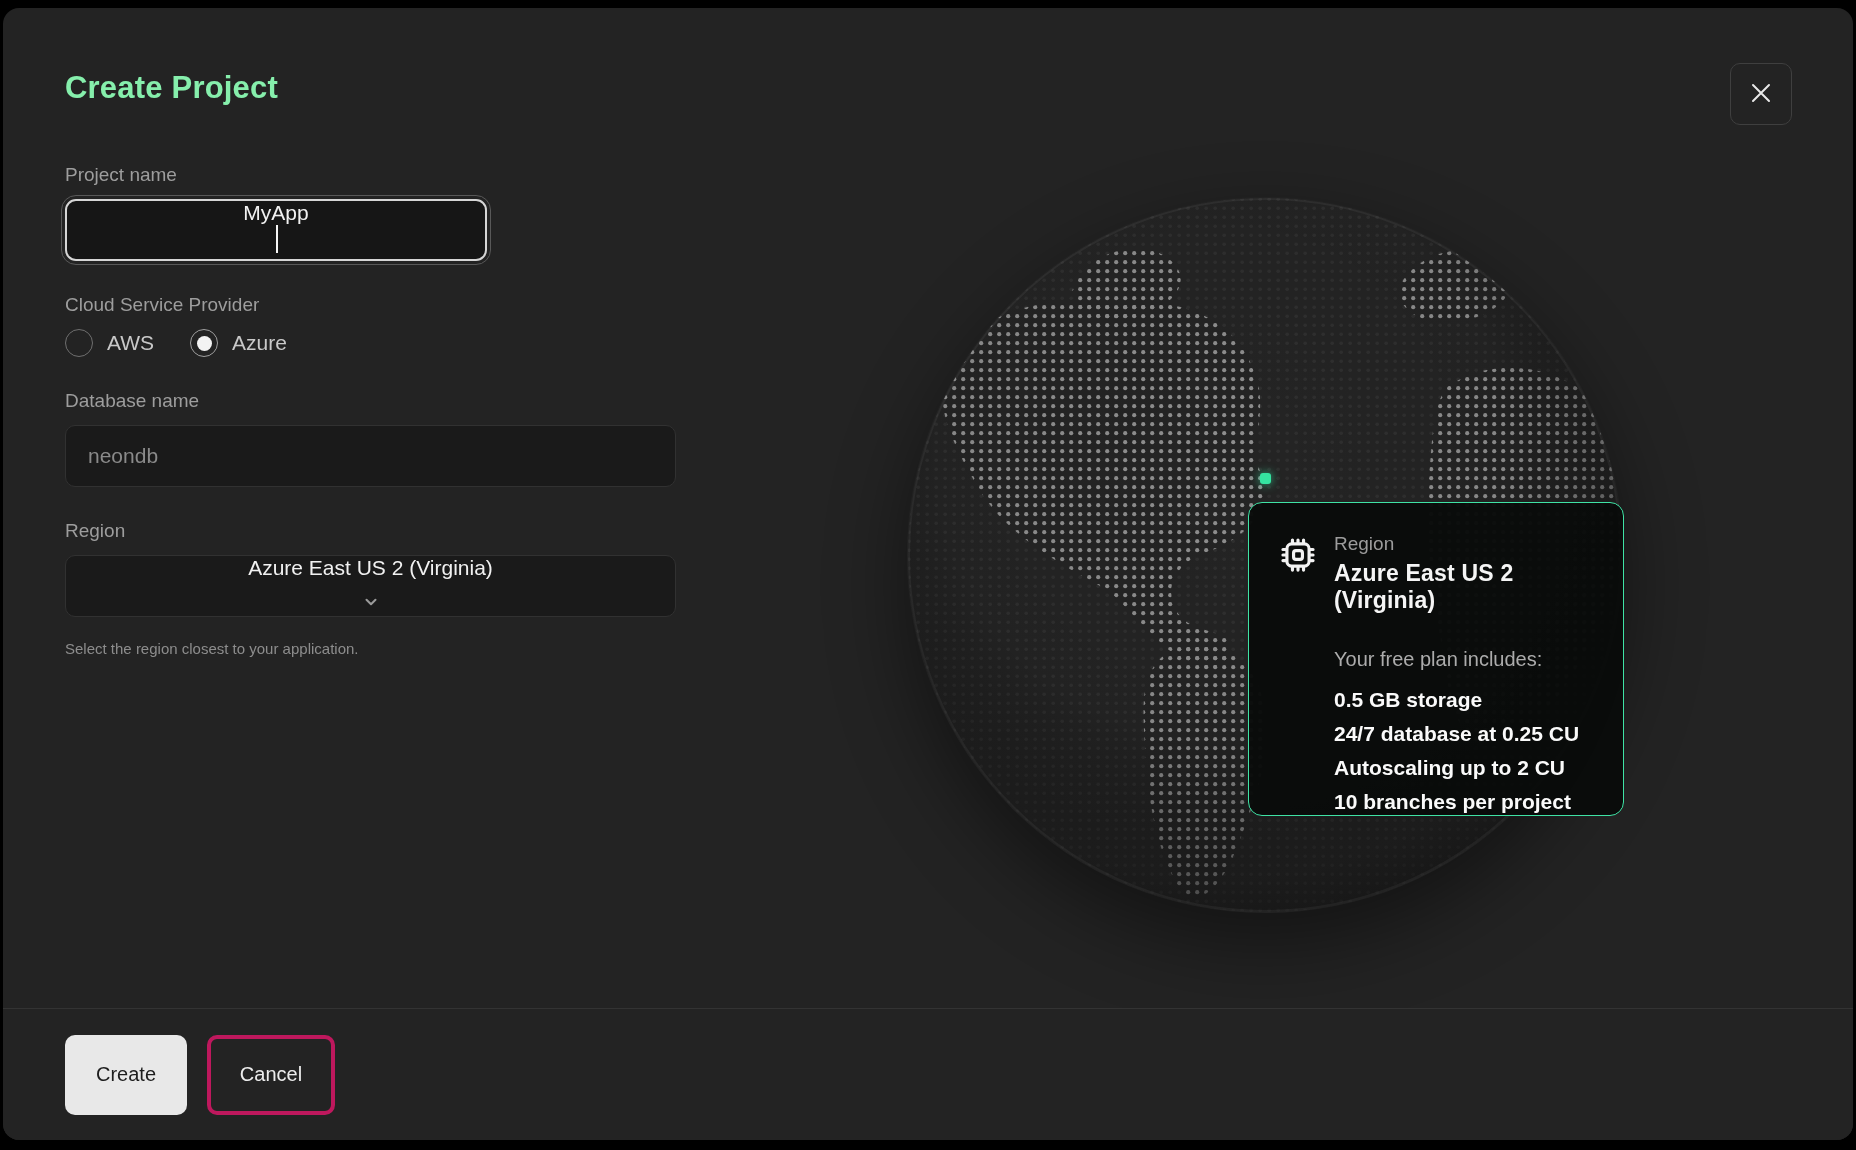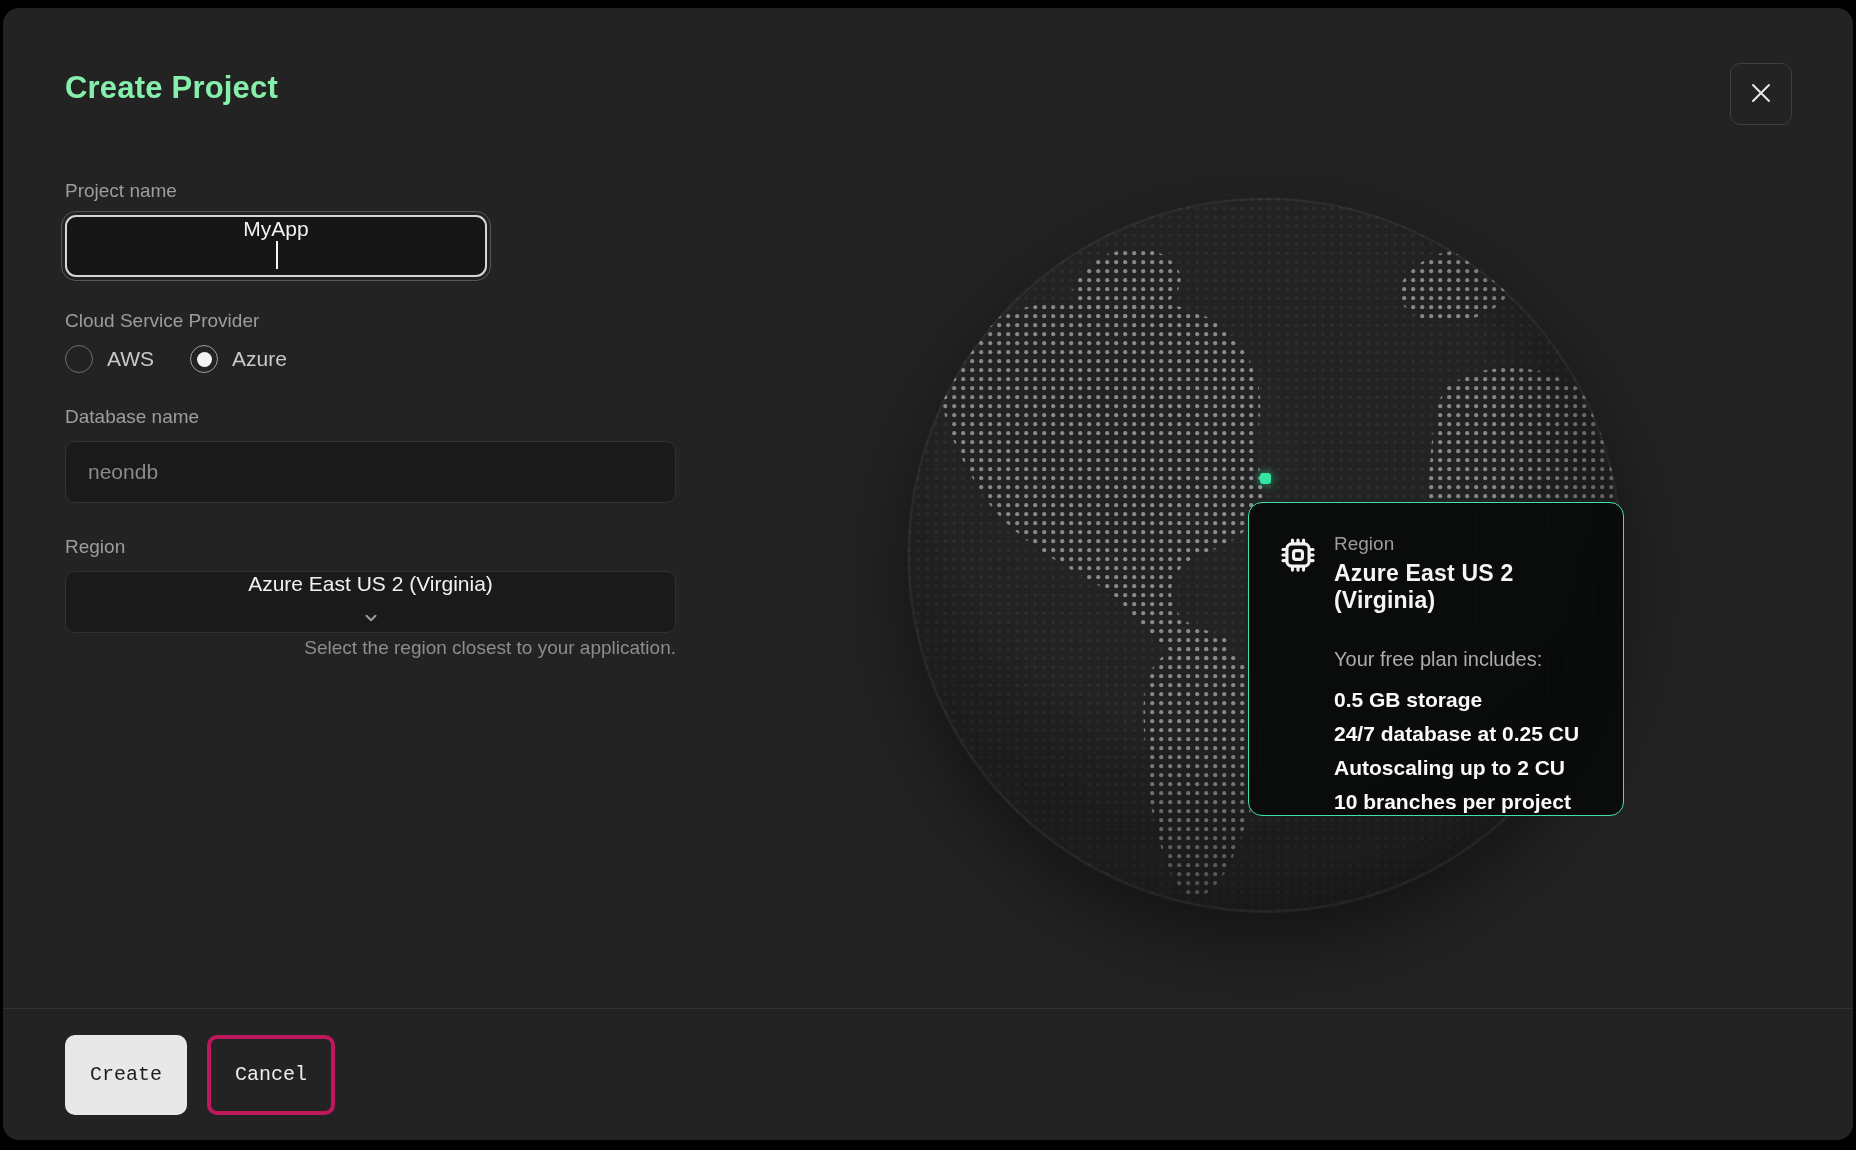--- a/index.html
+++ b/index.html
@@ -19,21 +19,21 @@
     font-size:31px;font-weight:700;color:#86efac;letter-spacing:.2px;
   }
 
   .close-btn{
     position:absolute;left:1727px;top:55px;width:62px;height:62px;
     border:1px solid #3f3f3f;border-radius:10px;background:transparent;
     display:flex;align-items:center;justify-content:center;cursor:pointer;
   }
 
   
-  .form-col{position:absolute;left:62px;top:172px;width:611px;}
+  .form-col{position:absolute;left:62px;top:156px;width:611px;}
   .field-label{display:block;font-size:19px;color:#9d9d9d;margin-bottom:13px;}
   .row{display:flex;gap:14px;}
   .fld-project{width:422px;}
   .fld-pg{flex:1;}
   .section{margin-top:33px;}
 
   .tb{
     height:62px;display:flex;align-items:center;padding:0 22px;
     background:#1a1a1a;border:1px solid #313131;border-radius:10px;
     font-size:21px;color:#f1f1f1;flex-direction:column;
@@ -42,21 +42,21 @@
     background:#161616;border:2px solid #d6d6d6;padding:0 21px;
     outline:1.5px solid #585858;outline-offset:3px;border-radius:11px;
   }
   .caret{width:2px;height:28px;background:#f5f5f5;margin-left:2px;}
 
   input.tb{width:100%;}
   input.tb::placeholder{color:#8a8a8a;opacity:1;}
 
   .select{justify-content:space-between;cursor:pointer;}
 
-  .helper-text{margin-top:4px;font-size:19px;color:#8d8d8d;text-align:right;}
+  .helper-text{margin-top:23px;font-size:15px;color:#8d8d8d;}
 
   
   .radio-row{display:flex;align-items:center;gap:36px;margin-top:4px;}
   .radio-opt{display:flex;align-items:center;gap:14px;cursor:pointer;}
   .radio-circle{width:28px;height:28px;border-radius:50%;border:1.5px solid #6f6f6f;background:transparent;}
   .radio-opt.selected .radio-circle{
     border:1.5px solid #9f9f9f;display:flex;align-items:center;justify-content:center;
   }
   .radio-opt.selected .radio-circle::after{
     content:"";width:15px;height:15px;border-radius:50%;background:#f3f3f3;display:block;
@@ -92,21 +92,21 @@
   .card-features{margin-top:12px;list-style:none;}
   .card-features li{font-size:21px;font-weight:600;color:#fafafa;line-height:34px;}
 
   
   .footer{
     position:absolute;left:0;right:0;bottom:0;height:132px;
     border-top:1px solid #333;background:#232323;
     display:flex;align-items:center;gap:20px;padding-left:62px;
   }
   .btn{height:80px;border-radius:10px;font-size:20px;cursor:pointer;
-       font-family:Liberation Mono, monospace;display:flex;align-items:center;justify-content:center;}
+       font-family:Liberation Sans, sans-serif;display:flex;align-items:center;justify-content:center;}
   .btn-create{width:122px;background:#e8e8e8;border:none;color:#1d1d1d;font-weight:500;}
   .btn-cancel{width:128px;background:transparent;border:4px solid #be185d;color:#ececec;}
 </style>
 </head>
 <body>
 
 <div class="modal">
 
   <h1 class="page-title">Create Project</h1>
 

